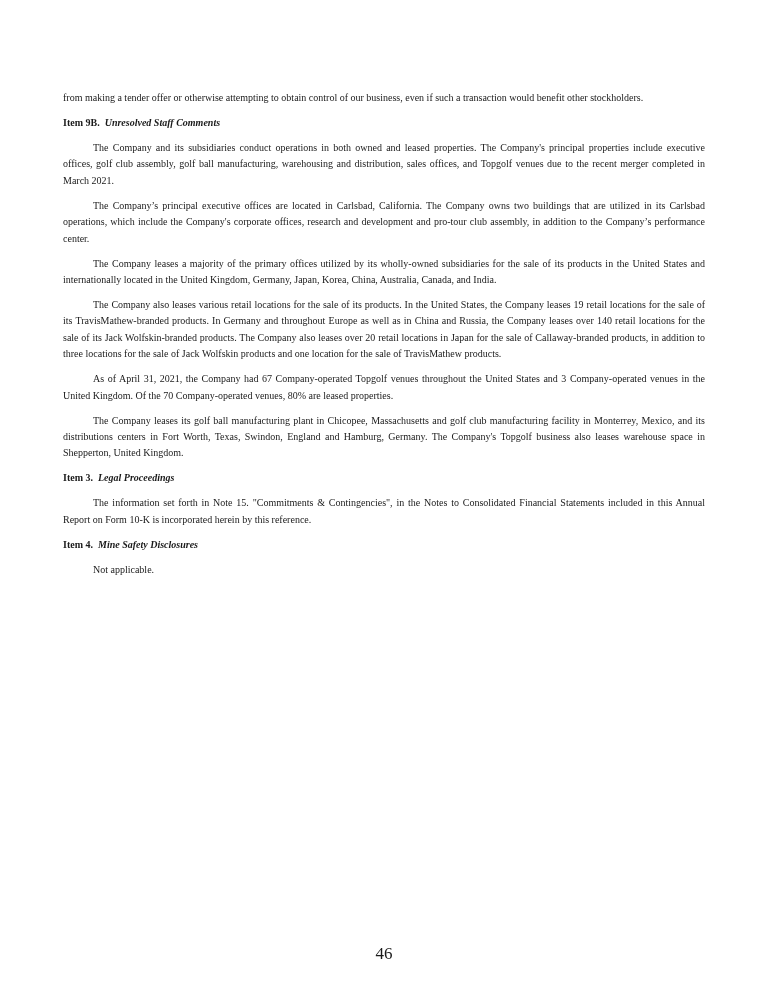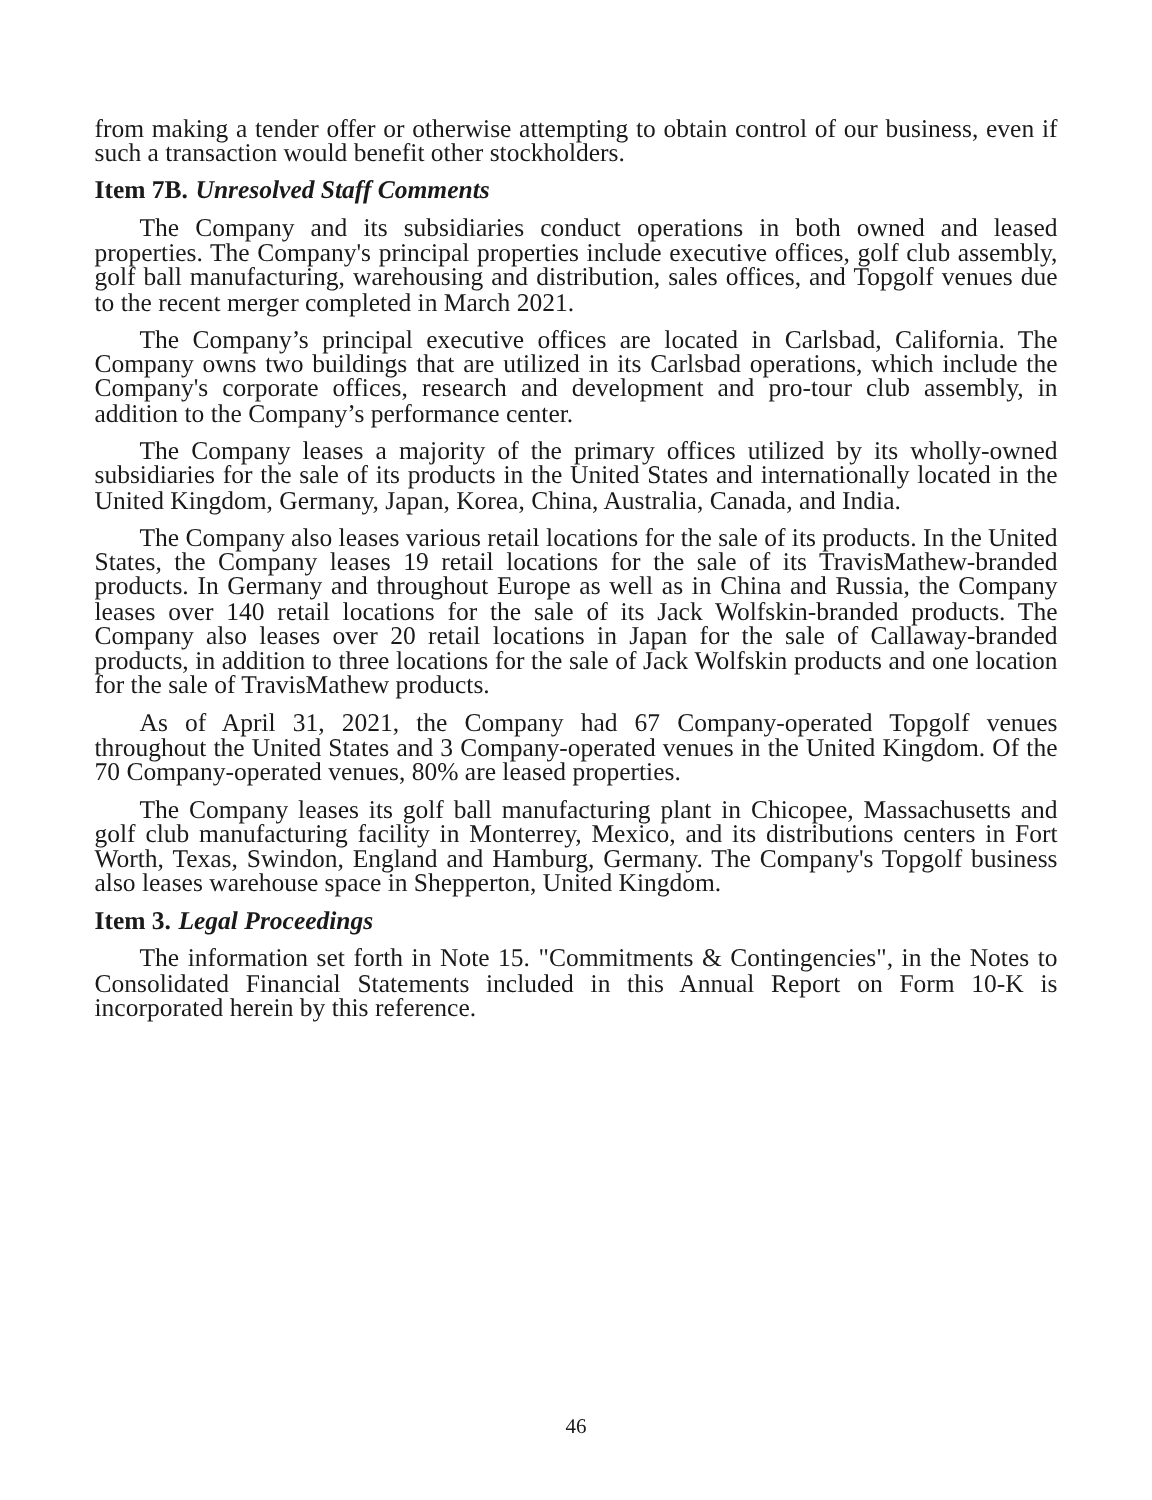--- a/index.html
+++ b/index.html
@@ -11,23 +11,23 @@
       width: 768px;
       height: 1000px;
       position: relative;
       overflow: hidden;
       font-family: "Liberation Serif", serif;
       color: #1a1a1a;
     }
     .page {
       position: absolute;
       left: 63px;
-      top: 78px;
+      top: 90px;
       width: 642px;
-      font-size: 17px;
+      font-size: 10px;
       line-height: 16.4px;
     }
     p {
       margin: 0 0 8.6px 0;
       text-align: justify;
       text-indent: 30px;
     }
     p.noindent { text-indent: 0; }
     .heading {
       margin: 0 0 8.6px 0;
@@ -41,41 +41,45 @@
     .simple {
       margin: 0 0 8.6px 0;
       padding-left: 30px;
     }
     .page-number {
       position: absolute;
       top: 944px;
       left: 0;
       width: 768px;
       text-align: center;
-      font-size: 14px;
+      font-size: 17px;
       font-family: "Liberation Serif", serif;
     }
   </style>
 </head>
 <body>
 
 <div class="page">
   <p class="noindent">from making a tender offer or otherwise attempting to obtain control of our business, even if such a transaction would benefit other stockholders.</p>
 
   <div class="heading">
-    <span>Item 7B.</span><span class="title">Unresolved Staff Comments</span>
+    <span>Item 9B.</span><span class="title">Unresolved Staff Comments</span>
   </div>
 
   <p>The Company and its subsidiaries conduct operations in both owned and leased properties. The Company's principal properties include executive offices, golf club assembly, golf ball manufacturing, warehousing and distribution, sales offices, and Topgolf venues due to the recent merger completed in March 2021.</p>
   <p>The Company’s principal executive offices are located in Carlsbad, California. The Company owns two buildings that are utilized in its Carlsbad operations, which include the Company's corporate offices, research and development and pro-tour club assembly, in addition to the Company’s performance center.</p>
   <p>The Company leases a majority of the primary offices utilized by its wholly-owned subsidiaries for the sale of its products in the United States and internationally located in the United Kingdom, Germany, Japan, Korea, China, Australia, Canada, and India.</p>
   <p>The Company also leases various retail locations for the sale of its products. In the United States, the Company leases 19 retail locations for the sale of its TravisMathew-branded products. In Germany and throughout Europe as well as in China and Russia, the Company leases over 140 retail locations for the sale of its Jack Wolfskin-branded products. The Company also leases over 20 retail locations in Japan for the sale of Callaway-branded products, in addition to three locations for the sale of Jack Wolfskin products and one location for the sale of TravisMathew products.</p>
   <p>As of April 31, 2021, the Company had 67 Company-operated Topgolf venues throughout the United States and 3 Company-operated venues in the United Kingdom. Of the 70 Company-operated venues, 80% are leased properties.</p>
   <p>The Company leases its golf ball manufacturing plant in Chicopee, Massachusetts and golf club manufacturing facility in Monterrey, Mexico, and its distributions centers in Fort Worth, Texas, Swindon, England and Hamburg, Germany. The Company's Topgolf business also leases warehouse space in Shepperton, United Kingdom.</p>
 
   <div class="heading">
     <span>Item 3.</span><span class="title">Legal Proceedings</span>
   </div>
   <p>The information set forth in Note 15. "Commitments &amp; Contingencies", in the Notes to Consolidated Financial Statements included in this Annual Report on Form 10-K is incorporated herein by this reference.</p>
 
+  <div class="heading">
+    <span>Item 4.</span><span class="title">Mine Safety Disclosures</span>
+  </div>
+  <div class="simple">Not applicable.</div>
 </div>
 
 <div class="page-number">46</div>
 
 </body></html>

